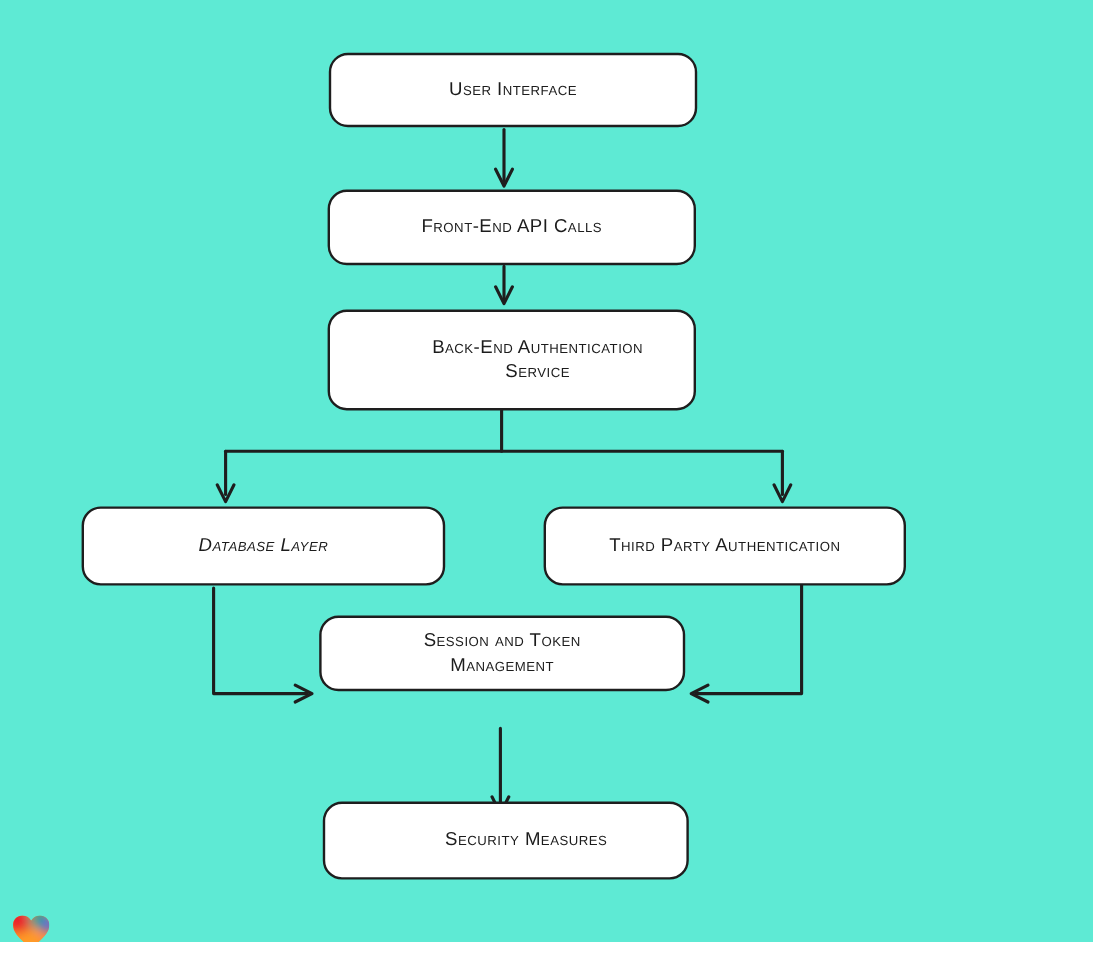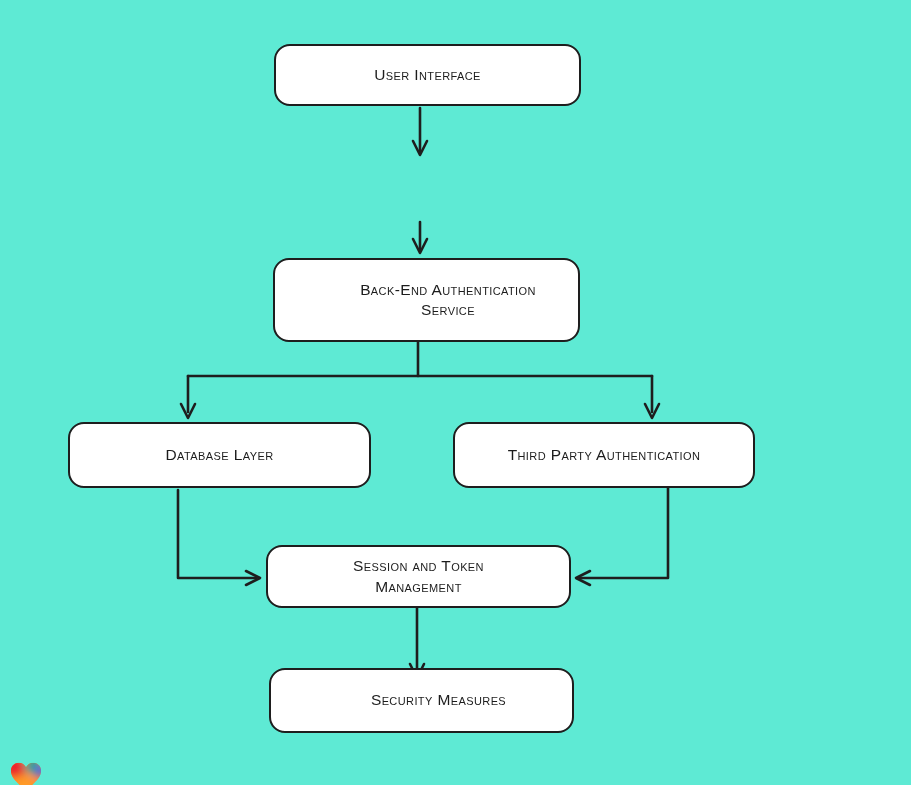--- a/index.html
+++ b/index.html
@@ -91,35 +91,38 @@
     <g>
       <path d="M417,607 L417,674"></path>
       <path d="M410,664 L417,678 L424,664"></path>
     </g>
   </svg>
 
   <div class="node" style="left:274px; top:44px; width:307px; height:62px;">
     <span class="node-label">User Interface</span>
   </div>
 
+  <div class="node" style="left:273px; top:158px; width:307px; height:63px;">
+    <span class="node-label">Front-End API Calls</span>
+  </div>
 
   <div class="node" style="left:273px; top:258px; width:307px; height:84px;padding-left:43px;">
     <span class="node-label">Back-End Authentication
 Service</span>
   </div>
 
-  <div class="node" style="left:68px; top:422px; width:303px; height:66px;">
+  <div class="node" style="left:68px; top:422px; width:303px; height:66px;font-style:italic;">
     <span class="node-label">Database Layer</span>
   </div>
 
   <div class="node" style="left:453px; top:422px; width:302px; height:66px;text-align:center;">
     <span class="node-label">Third Party Authentication</span>
   </div>
 
-  <div class="node" style="left:266px; top:545px; width:305px; height:63px;">
+  <div class="node" style="left:266px; top:513px; width:305px; height:63px;">
     <span class="node-label">Session and Token
 Management</span>
   </div>
 
   <div class="node" style="left:269px; top:668px; width:305px; height:65px;padding-left:34px;">
     <span class="node-label">Security Measures</span>
   </div>
 
   <svg class="logo" viewBox="0 0 36 34">
     <defs>

